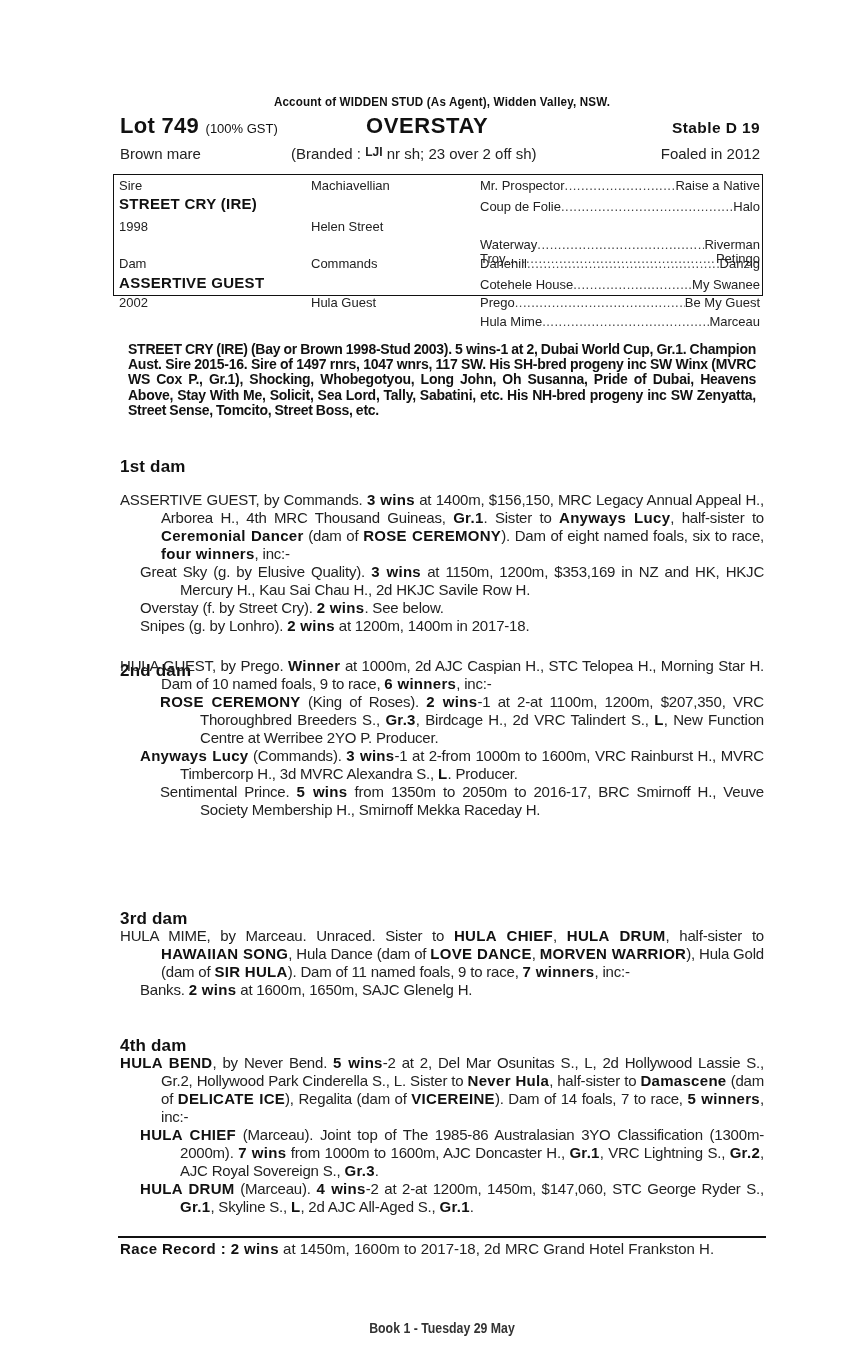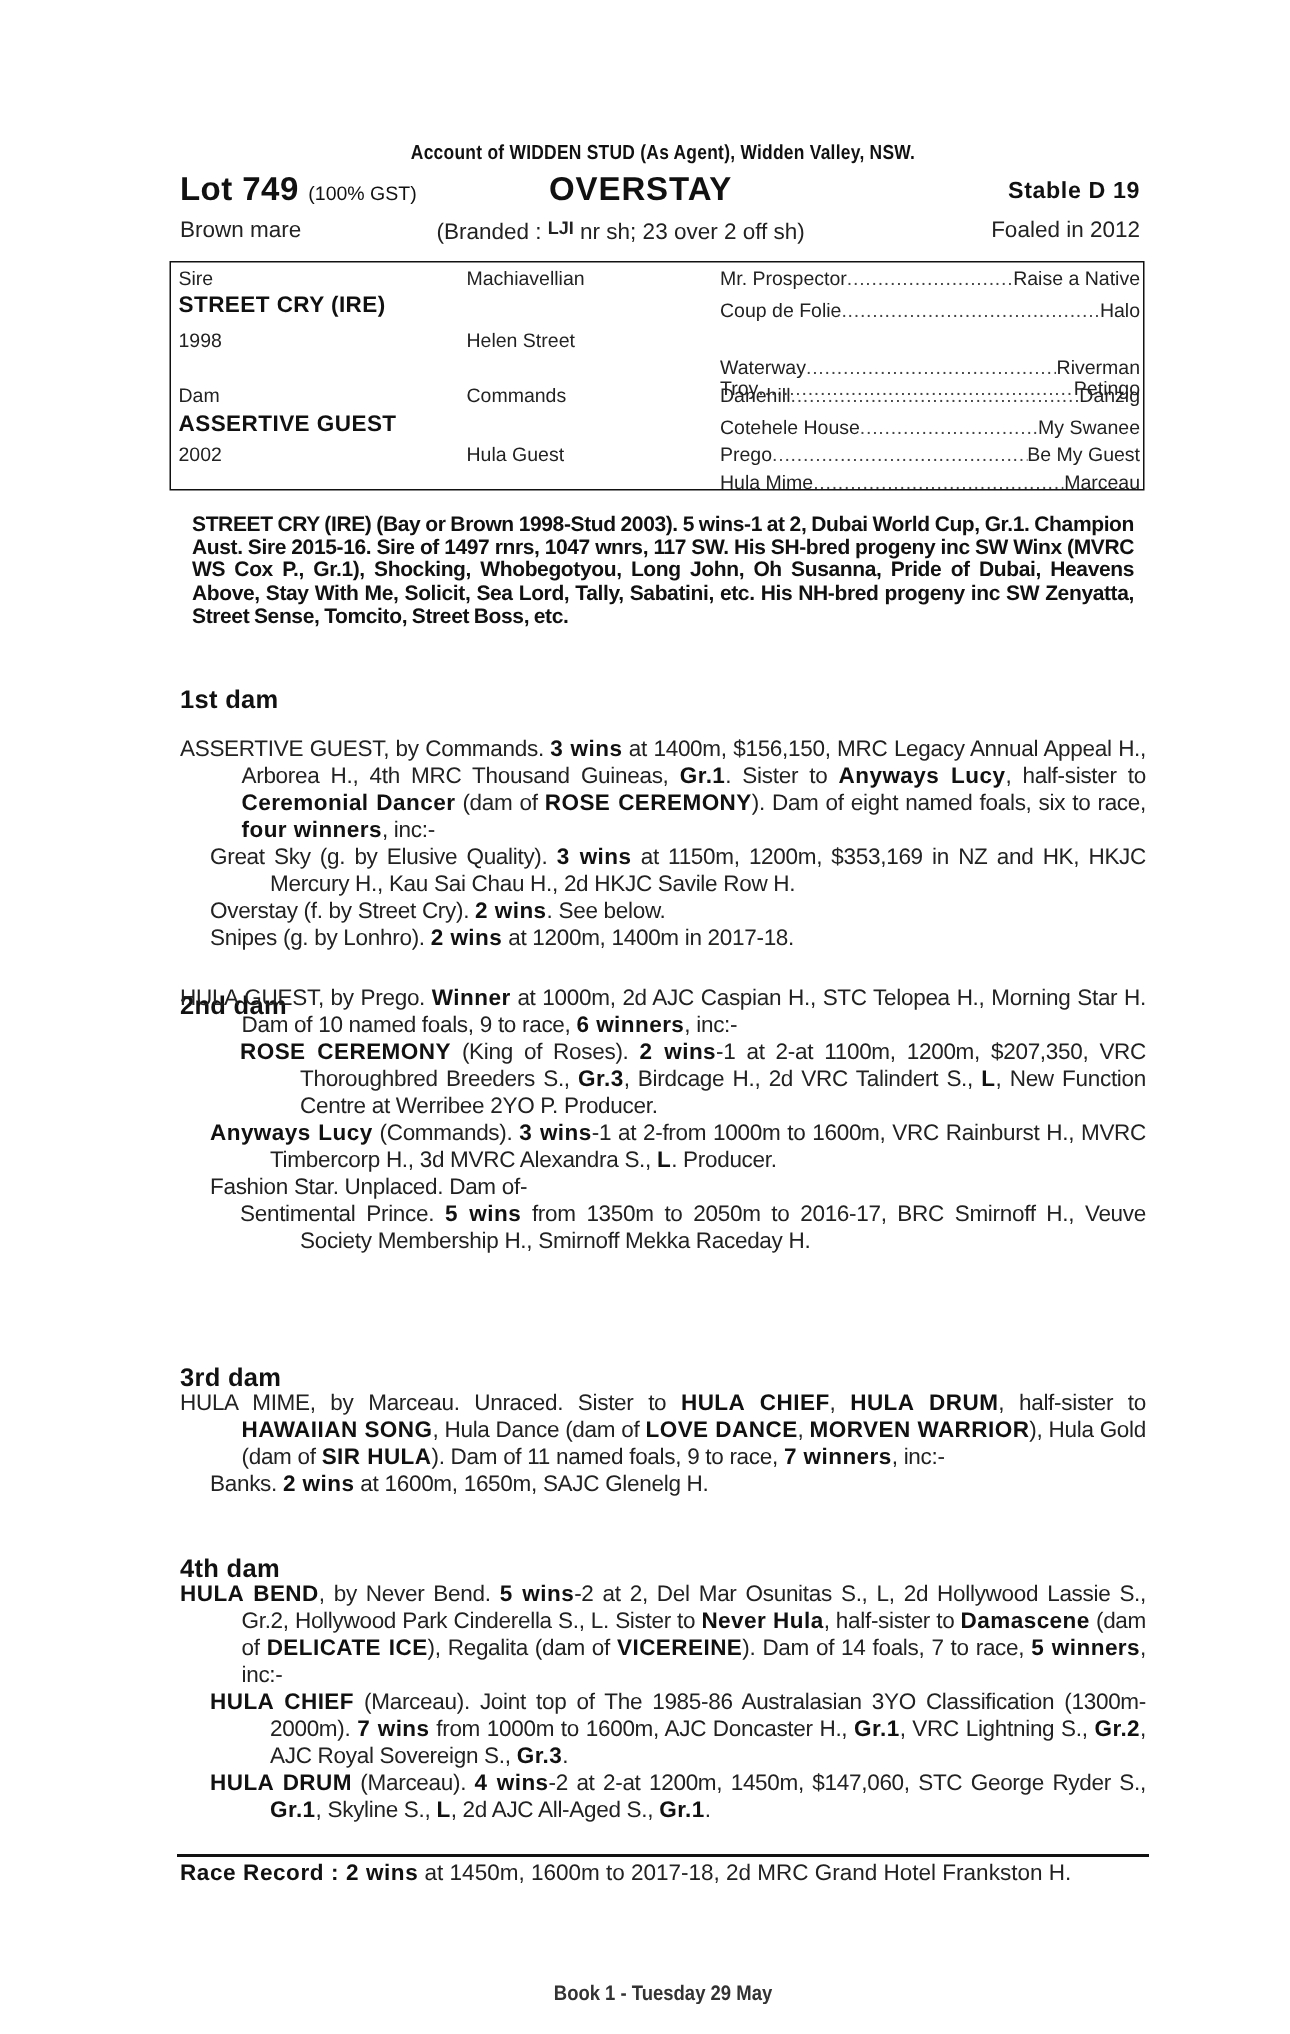--- a/index.html
+++ b/index.html
@@ -20,21 +20,21 @@
   .horse-name { position: absolute; left: 246px; top: 0; font-weight: 900; font-size: 22px; letter-spacing: 0.6px; }
   .stable { position: absolute; right: 6px; top: 6px; font-weight: 900; font-size: 15.5px; letter-spacing: 0.4px; }
 
   .descrow { position: absolute; left: 2px; top: 145px; width: 646px; height: 20px; font-size: 15px; color: #222; }
   .desc-color { position: absolute; left: 0; top: 0; }
   .desc-brand { position: absolute; left: 171px; top: 0; }
   .brand-mark { font-size: 12px; font-weight: bold; vertical-align: 3px; }
   .desc-foaled { position: absolute; right: 6px; top: 0; }
 
   .pedigree {
-    position: absolute; left: -5px; top: 174px; width: 650px; height: 153px;
+    position: absolute; left: -5px; top: 174px; width: 650px; height: 122px;
     border: 1.5px solid #111; box-sizing: border-box;
   }
   .ped-cell { position: absolute; font-size: 13px; color: #222; white-space: nowrap; }
   .ped-bold { font-weight: 900; font-size: 15px; color: #111; letter-spacing: 0.3px; }
   .ped-gg { position: absolute; left: 366px; width: 280px; font-size: 13px; color: #222; display: flex; }
   .ped-gg .l { white-space: nowrap; }
   .ped-gg .dots { flex: 1; overflow: hidden; white-space: nowrap; color: #444; }
   .ped-gg .dots::after { content: "..............................................................................................................."; letter-spacing: 0.5px; }
   .ped-gg .r { white-space: nowrap; }
 
@@ -151,21 +151,20 @@
     <div class="hang-i1">Great Sky (g. by Elusive Quality). <b>3 wins</b> at 1150m, 1200m, $353,169 in NZ and HK, HKJC Mercury H., Kau Sai Chau H., 2d HKJC Savile Row H.</div>
     <div class="hang-i1 txt-left">Overstay (f. by Street Cry). <b>2 wins</b>. See below.</div>
     <div class="hang-i1 txt-left">Snipes (g. by Lonhro). <b>2 wins</b> at 1200m, 1400m in 2017-18.</div>
   </div>
 
   <div class="section-h" style="top:661px;">2nd dam</div>
   <div class="para" style="top:657px;">
     <div class="hang">HULA GUEST, by Prego. <b>Winner</b> at 1000m, 2d AJC Caspian H., STC Telopea H., Morning Star H. Dam of 10 named foals, 9 to race, <b>6 winners</b>, inc:-</div>
     <div class="hang-i3"><b>ROSE CEREMONY</b> (King of Roses). <b>2 wins</b>-1 at 2-at 1100m, 1200m, $207,350, VRC Thoroughbred Breeders S., <b>Gr.3</b>, Birdcage H., 2d VRC Talindert S., <b>L</b>, New Function Centre at Werribee 2YO P. Producer.</div>
     <div class="hang-i1"><b>Anyways Lucy</b> (Commands). <b>3 wins</b>-1 at 2-from 1000m to 1600m, VRC Rainburst H., MVRC Timbercorp H., 3d MVRC Alexandra S., <b>L</b>. Producer.</div>
-    <div class="hang-i1 txt-left">Fashion Star. Unplaced. Dam of-</div>
     <div class="hang-i3">Sentimental Prince. <b>5 wins</b> from 1350m to 2050m to 2016-17, BRC Smirnoff H., Veuve Society Membership H., Smirnoff Mekka Raceday H.</div>
   </div>
 
   <div class="section-h" style="top:909px;">3rd dam</div>
   <div class="para" style="top:927px;">
     <div class="hang">HULA MIME, by Marceau. Unraced. Sister to <b>HULA CHIEF</b>, <b>HULA DRUM</b>, half-sister to <b>HAWAIIAN SONG</b>, Hula Dance (dam of <b>LOVE DANCE</b>, <b>MORVEN WARRIOR</b>), Hula Gold (dam of <b>SIR HULA</b>). Dam of 11 named foals, 9 to race, <b>7 winners</b>, inc:-</div>
     <div class="hang-i1 txt-left">Banks. <b>2 wins</b> at 1600m, 1650m, SAJC Glenelg H.</div>
   </div>
 
   <div class="section-h" style="top:1036px;">4th dam</div>

